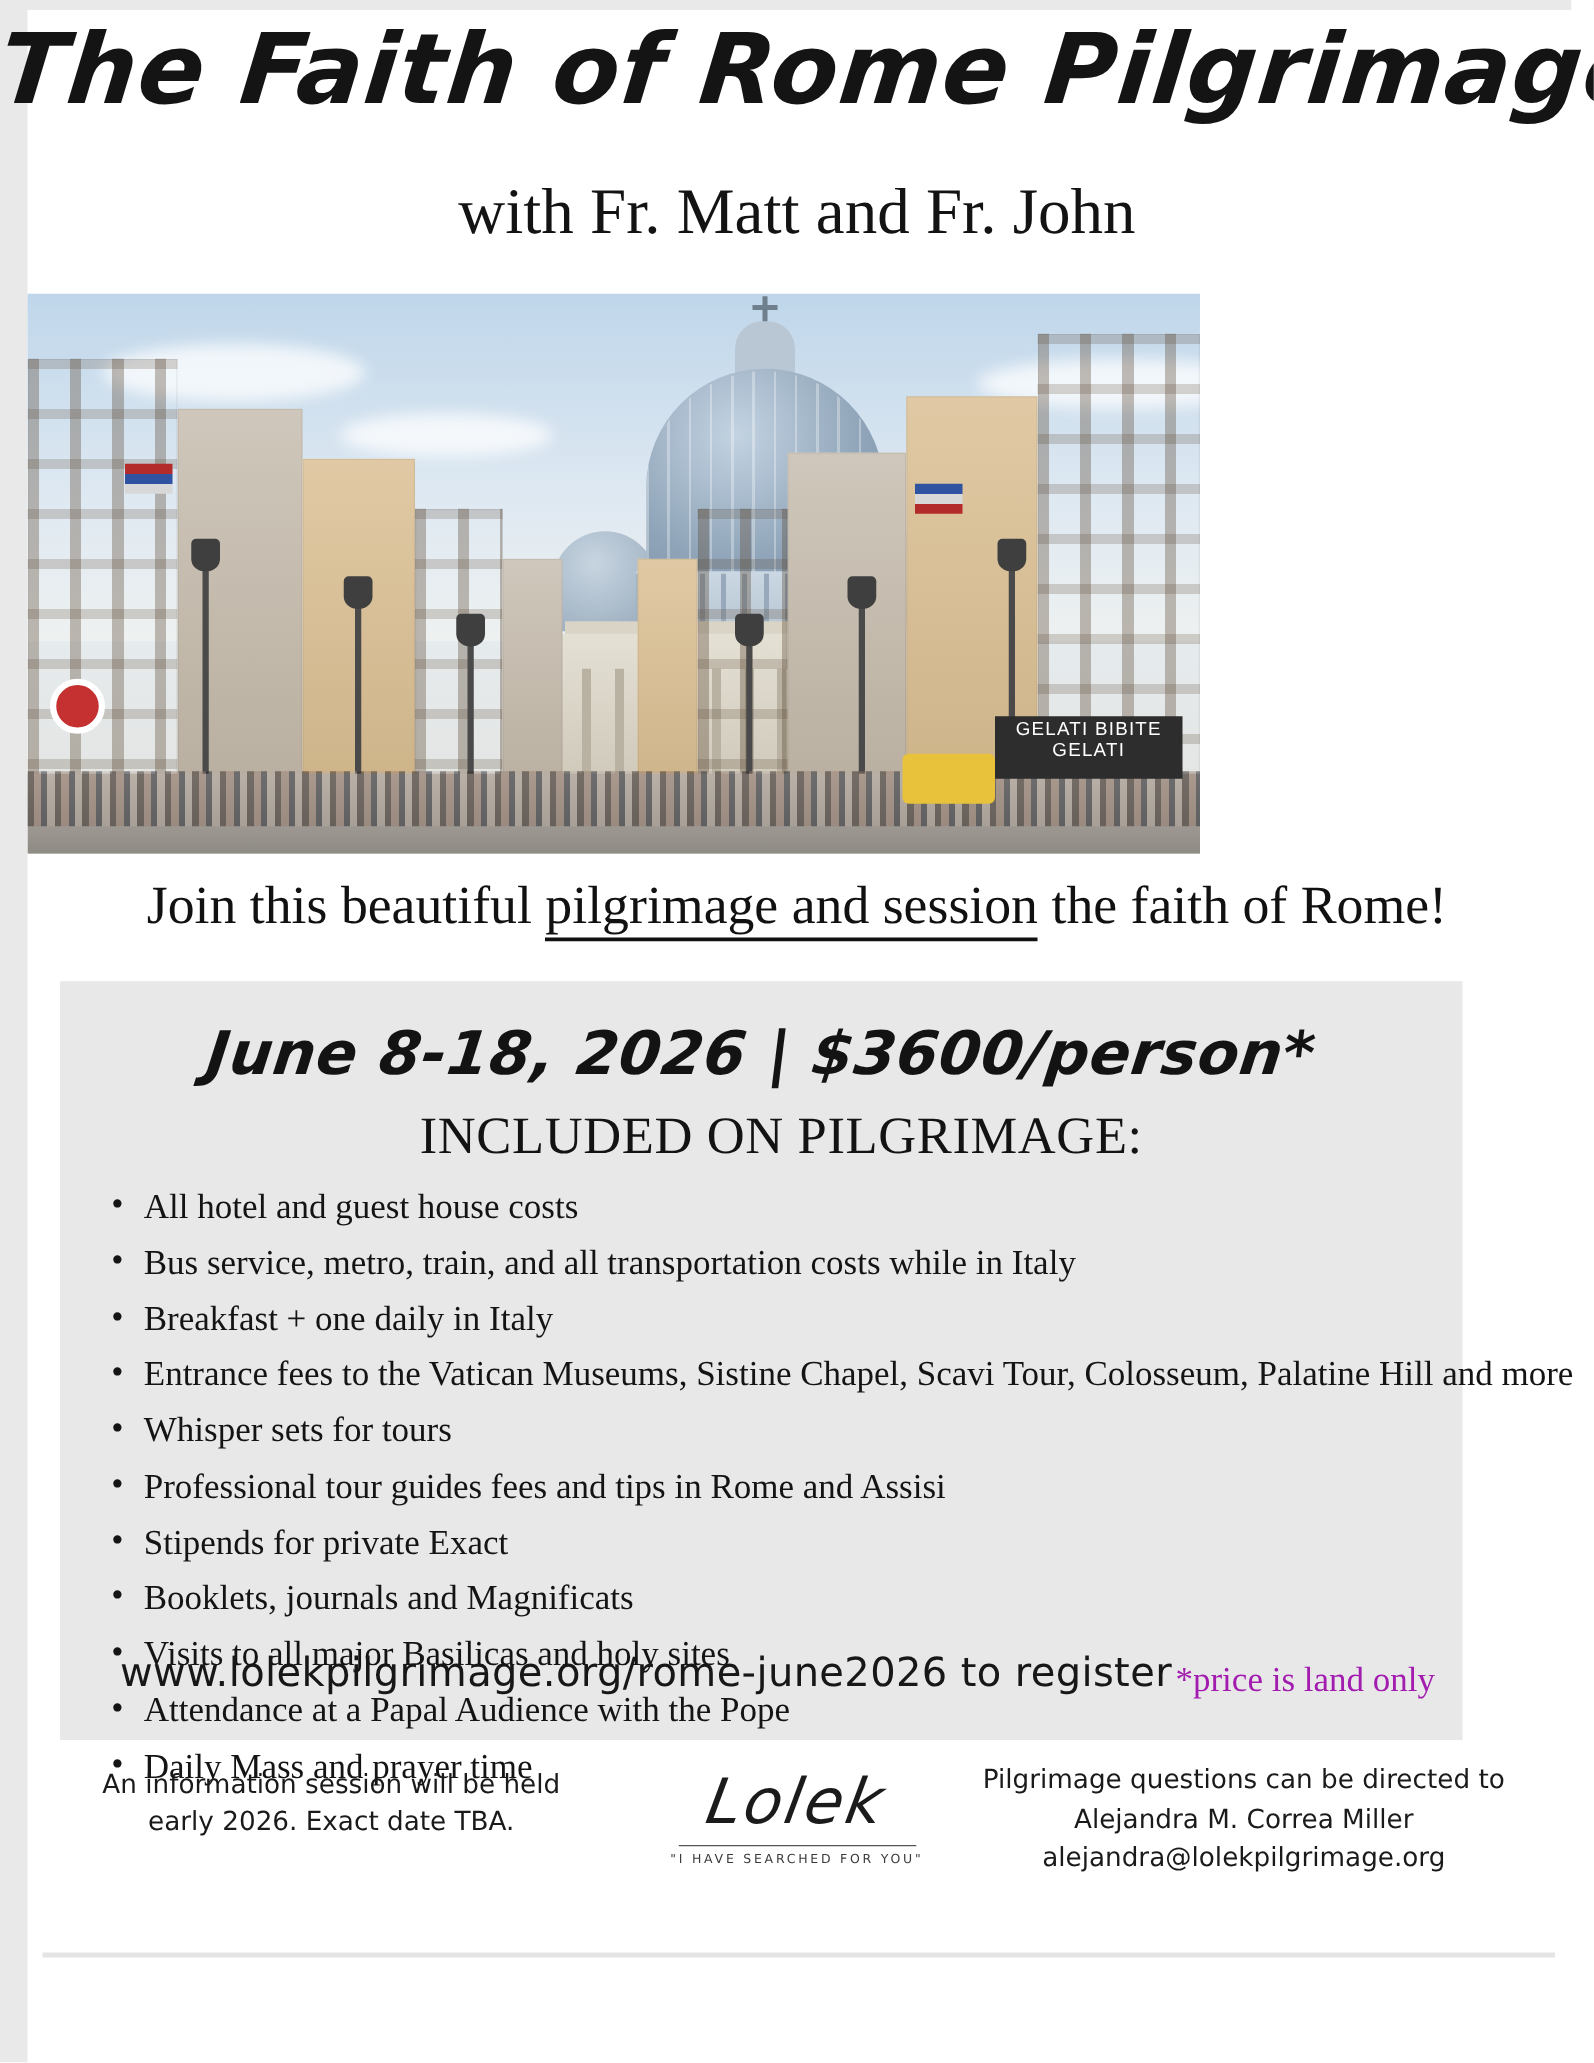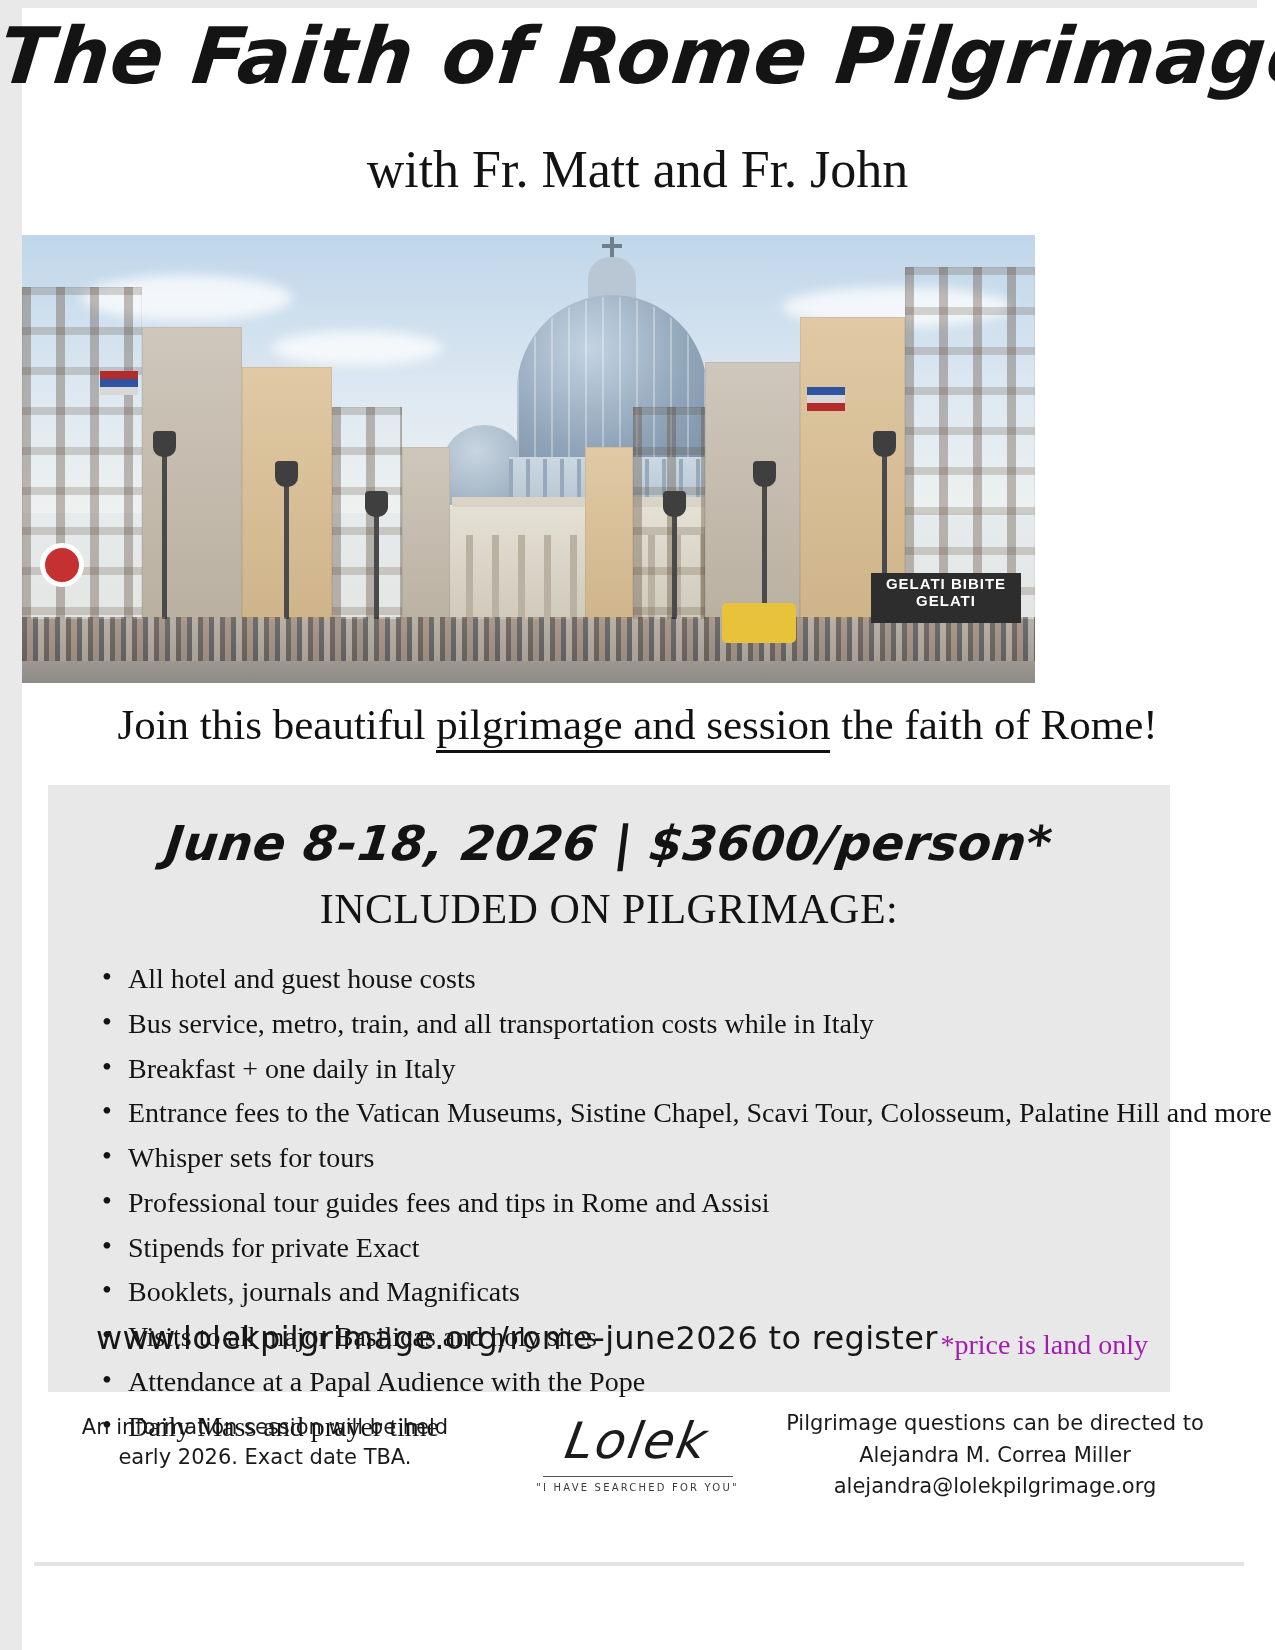--- a/index.html
+++ b/index.html
@@ -63,24 +63,23 @@
     text-align: center;
     font-family: "Liberation Serif", serif;
     font-size: 52px;
     color: #131313;
   }
 
   
   .hero {
     position: absolute;
     left: 22px; top: 235px;
-    width: 1013px; height: 448px;
+    width: 938px; height: 448px;
     overflow: hidden;
     background: linear-gradient(#cfe0ef 0%, #e7eef5 45%, #e2e3dd 100%);
-    font-weight: bold;
   }
   .sky {
     position: absolute; left: 0; top: 0; width: 100%; height: 62%;
     background: linear-gradient(#bfd6ea 0%, #dfe9f2 60%, #eef1f0 100%);
   }
   .cloud {
     position: absolute;
     background: rgba(255,255,255,0.75);
     border-radius: 50%;
     filter: blur(6px);
@@ -211,26 +210,26 @@
     position: absolute; left: 0; top: 30px; width: 1122px;
     text-align: center;
     font-family: "DejaVu Sans", sans-serif;
     font-style: italic; font-weight: 700;
     font-size: 48px; letter-spacing: 0.5px; color: #131313;
     transform: skewX(-7deg);
   }
   .included {
     position: absolute; left: 0; top: 100px; width: 1122px;
     text-align: center;
-    font-size: 42px; letter-spacing: 0.5px; color: #131313;
+    font-size: 42px; letter-spacing: 0.5px; color: #131313; padding-left: 16px;
   }
   ul.incl {
     position: absolute;
     left: 30px; top: 162px; width: 1080px;
-    margin: 16px; padding: 0 0 0 34px;
+    margin: 3px; padding: 0 0 0 34px;
     list-style: none;
   }
   ul.incl li {
     position: relative;
     font-size: 28px;
     line-height: 1.17;
     margin-bottom: 12px;
     color: #141414;
     white-space: nowrap;
   }

